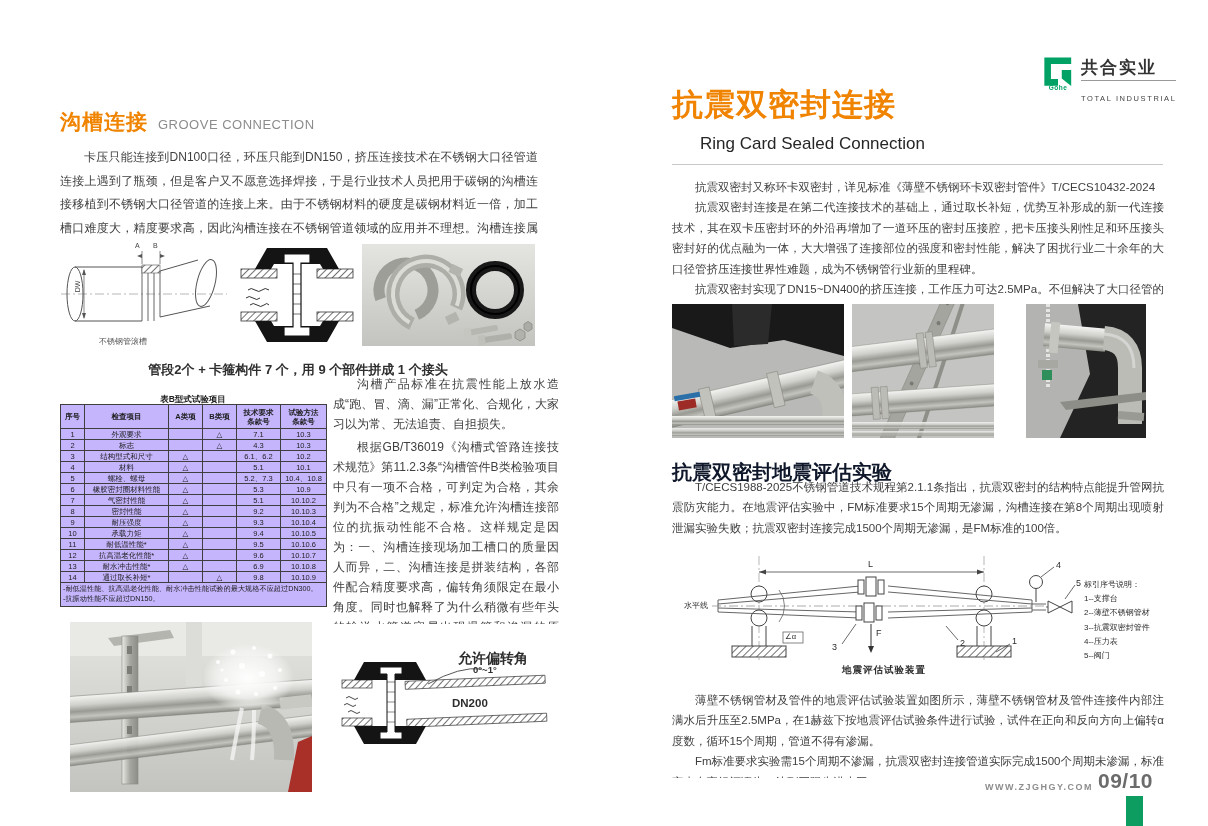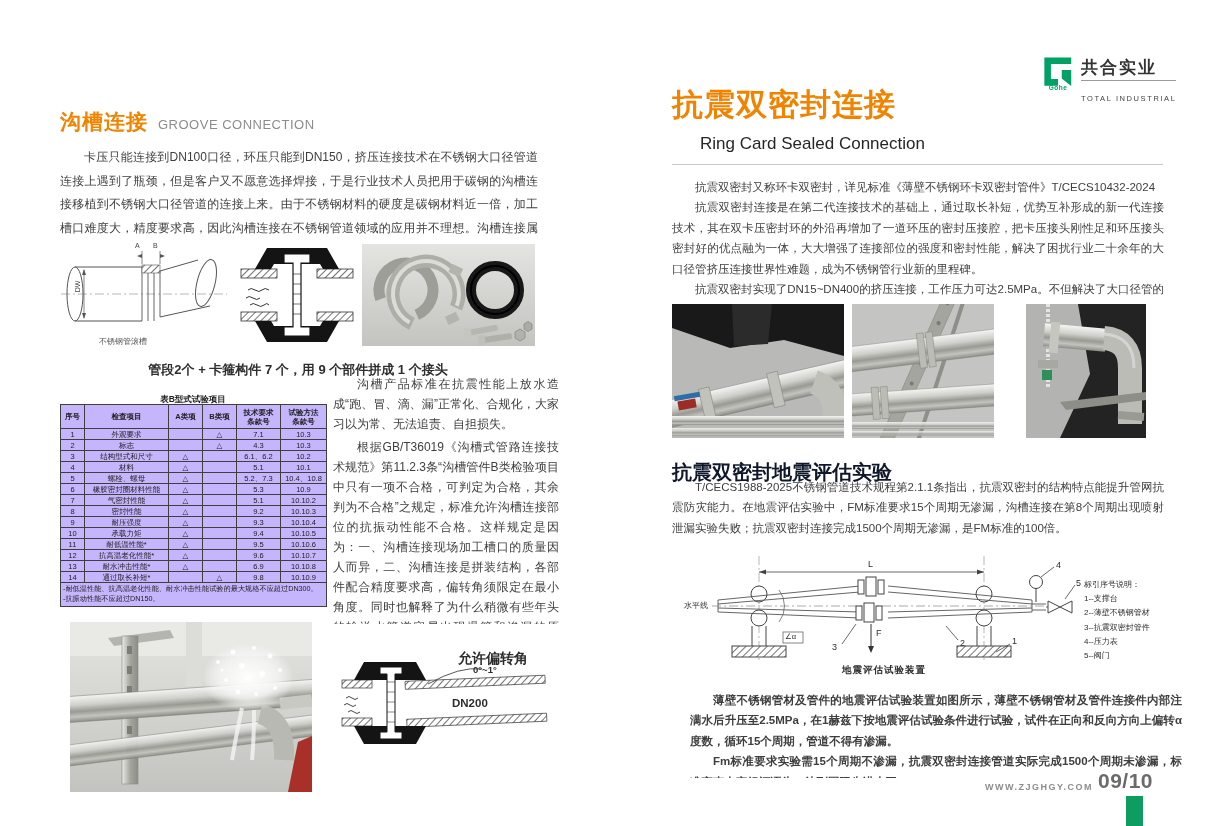--- a/index.html
+++ b/index.html
@@ -62,21 +62,21 @@
   .rp-green { left:672px; top:451px; font-size:20px; font-weight:bold; color:#0f172a;margin-top:8px; }
   .rp-para4 { left:672px; top:477px; width:492px; height:66px; overflow:hidden; }
 
   .rp-diagram { left:684px; top:552px; width:400px; height:128px; }
   .dlab { position:absolute; font-size:9px; color:#2d2d2d; }
   .rp-dcap { position:absolute; left:0; top:112px; width:100%; text-align:center; font-size:9.5px; font-weight:bold; letter-spacing:1px; color:#2d2d2d; }
 
   .rp-legend { left:1084px; top:578px; font-size:8px; color:#2d2d2d; line-height:14.2px; }
   .rp-legend .legend-title { font-weight:normal; }
 
-  .rp-paras2 { left:690px; top:690px; width:492px; height:88px; overflow:hidden;font-weight:bold; }
+  .rp-paras2 { left:672px; top:690px; width:492px; height:88px; overflow:hidden; }
 
   .rp-site { left:940px; top:782px; width:153px; text-align:right; font-size:9px; font-weight:bold; letter-spacing:1.5px; color:#8d8d8d; }
   .rp-pagenum { left:1098px; top:769px; font-size:21px; font-weight:bold; letter-spacing:0.5px; color:#6b6b6b; }
   .rp-greenblock { left:1126px; top:796px; width:17px; height:30px; background:#0D9D61; }
 </style>
 </head>
 <body>
 
 <svg width="0" height="0" style="position:absolute" aria-hidden="true">
   <defs>

